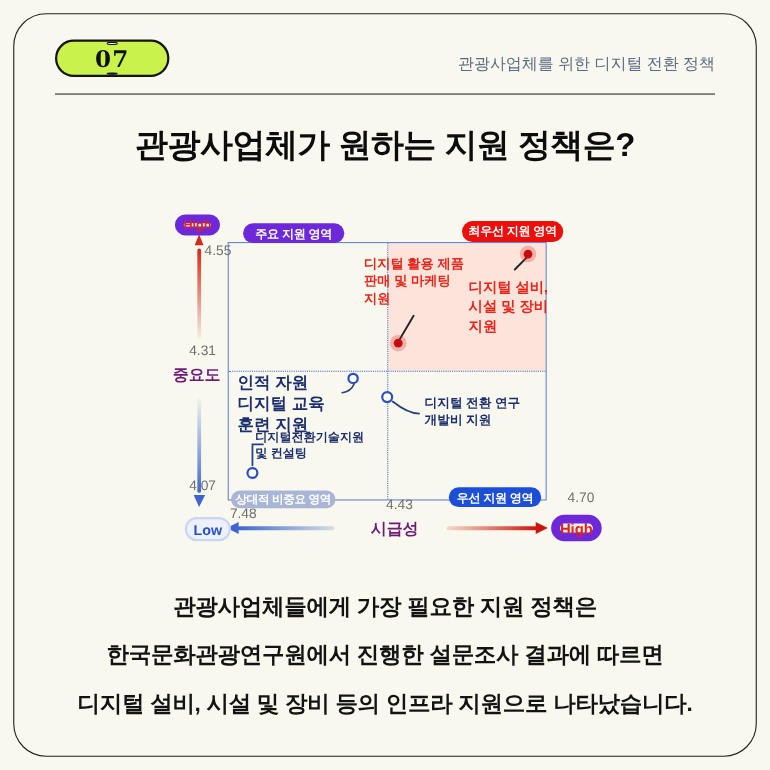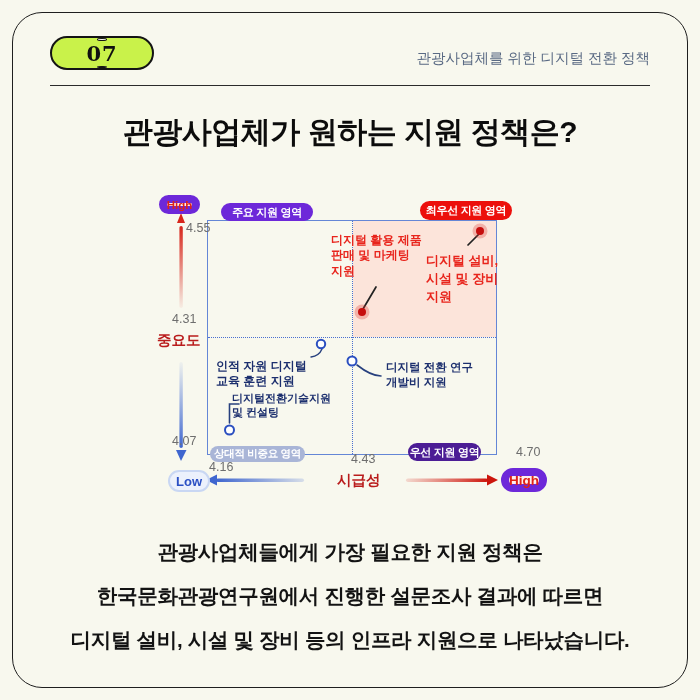--- a/index.html
+++ b/index.html
@@ -32,39 +32,39 @@
   .plot{left:207px;top:220px;width:290px;height:235px;border:1.6px solid #6486d6;box-sizing:border-box;}
   .vline{left:352px;top:221px;height:233px;width:0;border-left:1.6px dotted #4a6fd0;}
   .hline{left:208px;top:337px;width:288px;height:0;border-top:1.6px dotted #4a6fd0;}
   .zone-badge{
     color:#fff;font-weight:bold;font-size:11px;letter-spacing:-0.3px;
     display:flex;align-items:center;justify-content:center;border-radius:10px;white-space:nowrap;
   }
   .badge-major{left:221px;top:203px;width:92px;height:18px;background:#6d28d9;}
   .badge-top{left:420px;top:201px;width:92px;height:19px;background:#ec100c;}
   .badge-minor{left:210px;top:446px;width:95px;height:16px;background:#a9b5d7;font-size:10.5px;}
-  .badge-priority{left:408px;top:443px;width:73px;height:18px;background:#4c1d95;}
+  .badge-priority{left:408px;top:443px;width:84px;height:18px;background:#1d4ed8;}
   .axis-pill{
     font-weight:bold;border-radius:14px;display:flex;align-items:center;justify-content:center;
     box-sizing:border-box;background:#fff;
   }
   .pill-red{color:#e02317;border:8px solid #6d28d9;background:#fdf0ed;}
   .pill-blue{color:#2b50c4;border:2px solid #c9d7f3;background:#ecf1fc;}
   .y-high{left:159px;top:195px;width:41px;height:19px;font-size:11.5px;}
   .x-low{left:168px;top:470px;width:42px;height:22px;font-size:13px;}
   .x-high{left:501px;top:468px;width:46px;height:24px;font-size:13.5px;}
   .tick{color:#6e6e6e;font-size:12.5px;white-space:nowrap;}
   .t455{left:172px;top:221px;margin-left:14px;} .t431{left:172px;top:312px;} .t407{left:172px;top:434px;}
   .t416{left:209px;top:460px;} .t443{left:351px;top:452px;} .t470{left:516px;top:445px;}
-  .axis-title{font-weight:bold;font-size:14.5px;color:#b91c1c;white-space:nowrap;}
+  .axis-title{font-weight:bold;font-size:14.5px;color:#701a75;white-space:nowrap;}
   .imp{left:157px;top:331px;} .urg{left:337px;top:471px;}
   .pt-label{word-break:keep-all;text-align:left;line-height:1.28;}
   .lbl-facility{left:426px;top:252px;width:88px;color:#e8241c;font-weight:bold;font-size:13px;line-height:1.4;}
   .lbl-marketing{left:331px;top:233px;width:93px;color:#e8241c;font-weight:bold;font-size:12px;}
-  .lbl-hr{left:216px;top:359px;width:112px;color:#1c2f6e;font-weight:600;font-size:12px;}
+  .lbl-hr{left:216px;top:339px;width:112px;color:#1c2f6e;font-weight:600;font-size:15px;}
   .lbl-rnd{left:386px;top:360px;width:102px;color:#1c2f6e;font-weight:600;font-size:11.5px;}
   .lbl-consult{left:232px;top:391px;width:106px;color:#1c2f6e;font-weight:600;font-size:11px;}
   .overlay-svg{left:0;top:0;pointer-events:none;}
   
   .footer{left:0;right:0;top:530px;text-align:center;font-size:20.5px;font-weight:700;color:#131313;line-height:44px;letter-spacing:-0.3px;}
 </style>
 </head>
 <body>
 
 <div class="card-border"></div>
@@ -148,21 +148,21 @@
 <div class="abs zone-badge badge-minor">상대적 비중요 영역</div>
 <div class="abs zone-badge badge-priority">우선 지원 영역</div>
 
 <div class="abs axis-pill pill-red y-high">High</div>
 <div class="abs axis-pill pill-blue x-low">Low</div>
 <div class="abs axis-pill pill-red x-high">High</div>
 
 <div class="abs tick t455">4.55</div>
 <div class="abs tick t431">4.31</div>
 <div class="abs tick t407">4.07</div>
-<div class="abs tick t416">4.16</div>
+<div class="abs tick t416">7.48</div>
 <div class="abs tick t443">4.43</div>
 <div class="abs tick t470">4.70</div>
 
 <div class="abs axis-title imp">중요도</div>
 <div class="abs axis-title urg">시급성</div>
 
 <div class="abs pt-label lbl-facility">디지털 설비, 시설 및 장비 지원</div>
 <div class="abs pt-label lbl-marketing">디지털 활용 제품 판매 및 마케팅 지원</div>
 <div class="abs pt-label lbl-hr">인적 자원 디지털 교육 훈련 지원</div>
 <div class="abs pt-label lbl-rnd">디지털 전환 연구 개발비 지원</div>

